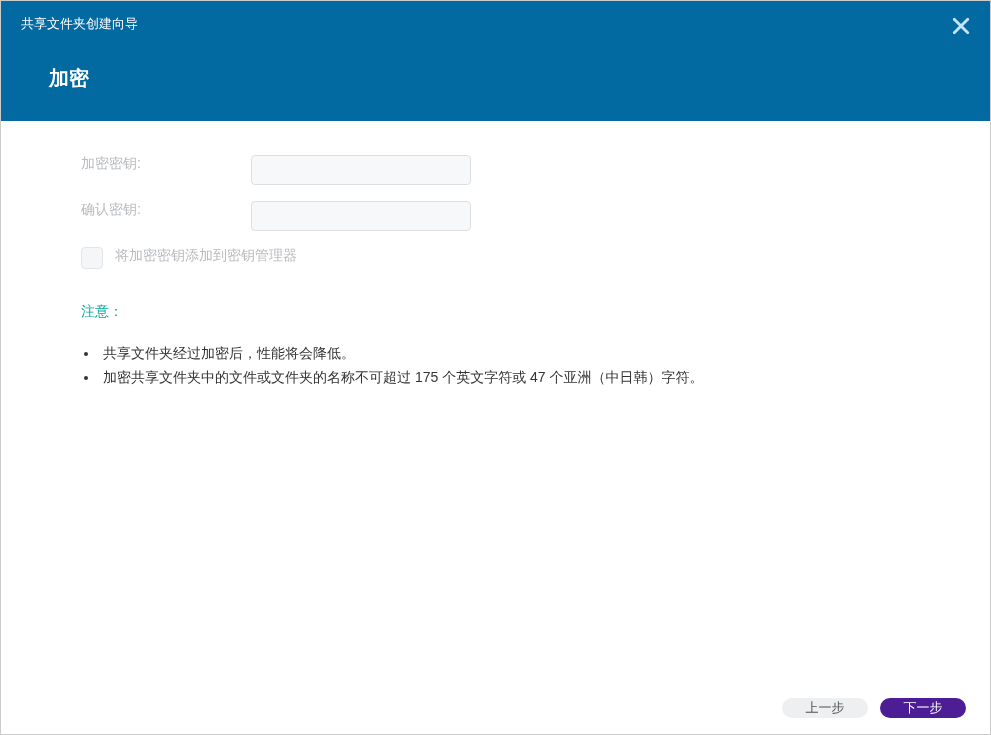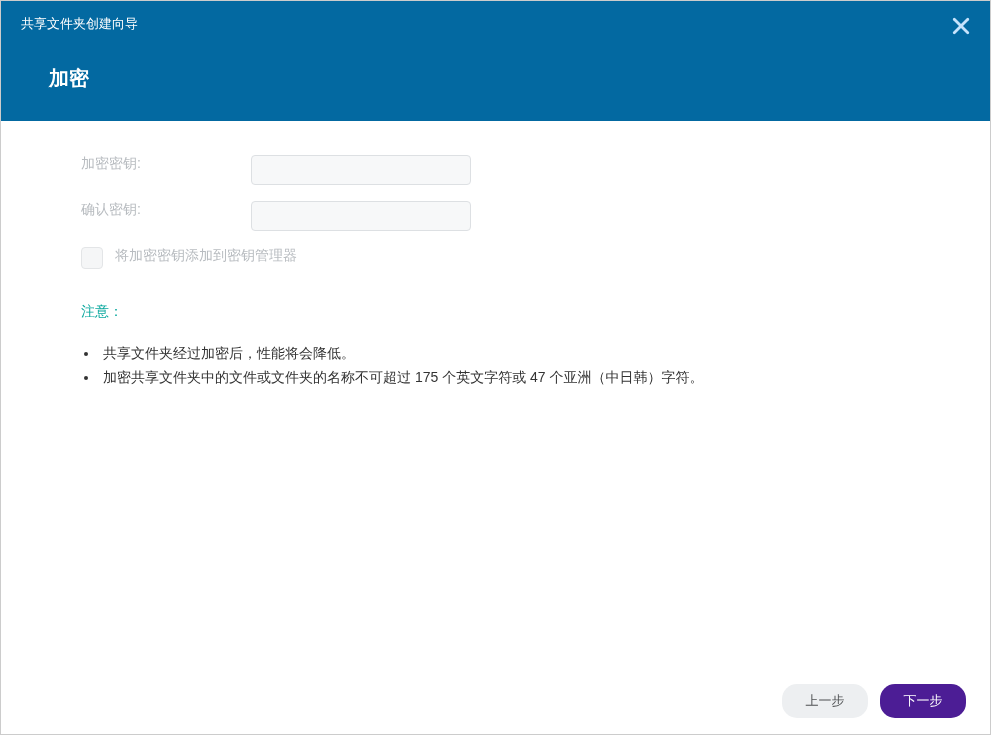--- a/index.html
+++ b/index.html
@@ -125,21 +125,21 @@
     }
     .footer {
       position: absolute;
       bottom: 16px;
       right: 24px;
       display: flex;
       gap: 12px;
     }
     .btn {
       width: 86px;
-      height: 34px;
+      height: 20px;
       border-radius: 15px;
       font-size: 13px;
       cursor: pointer;
       border: none;
       display: flex;
       align-items: center;
       justify-content: center;
     }
     .btn-secondary {
       background: #edeff1;

